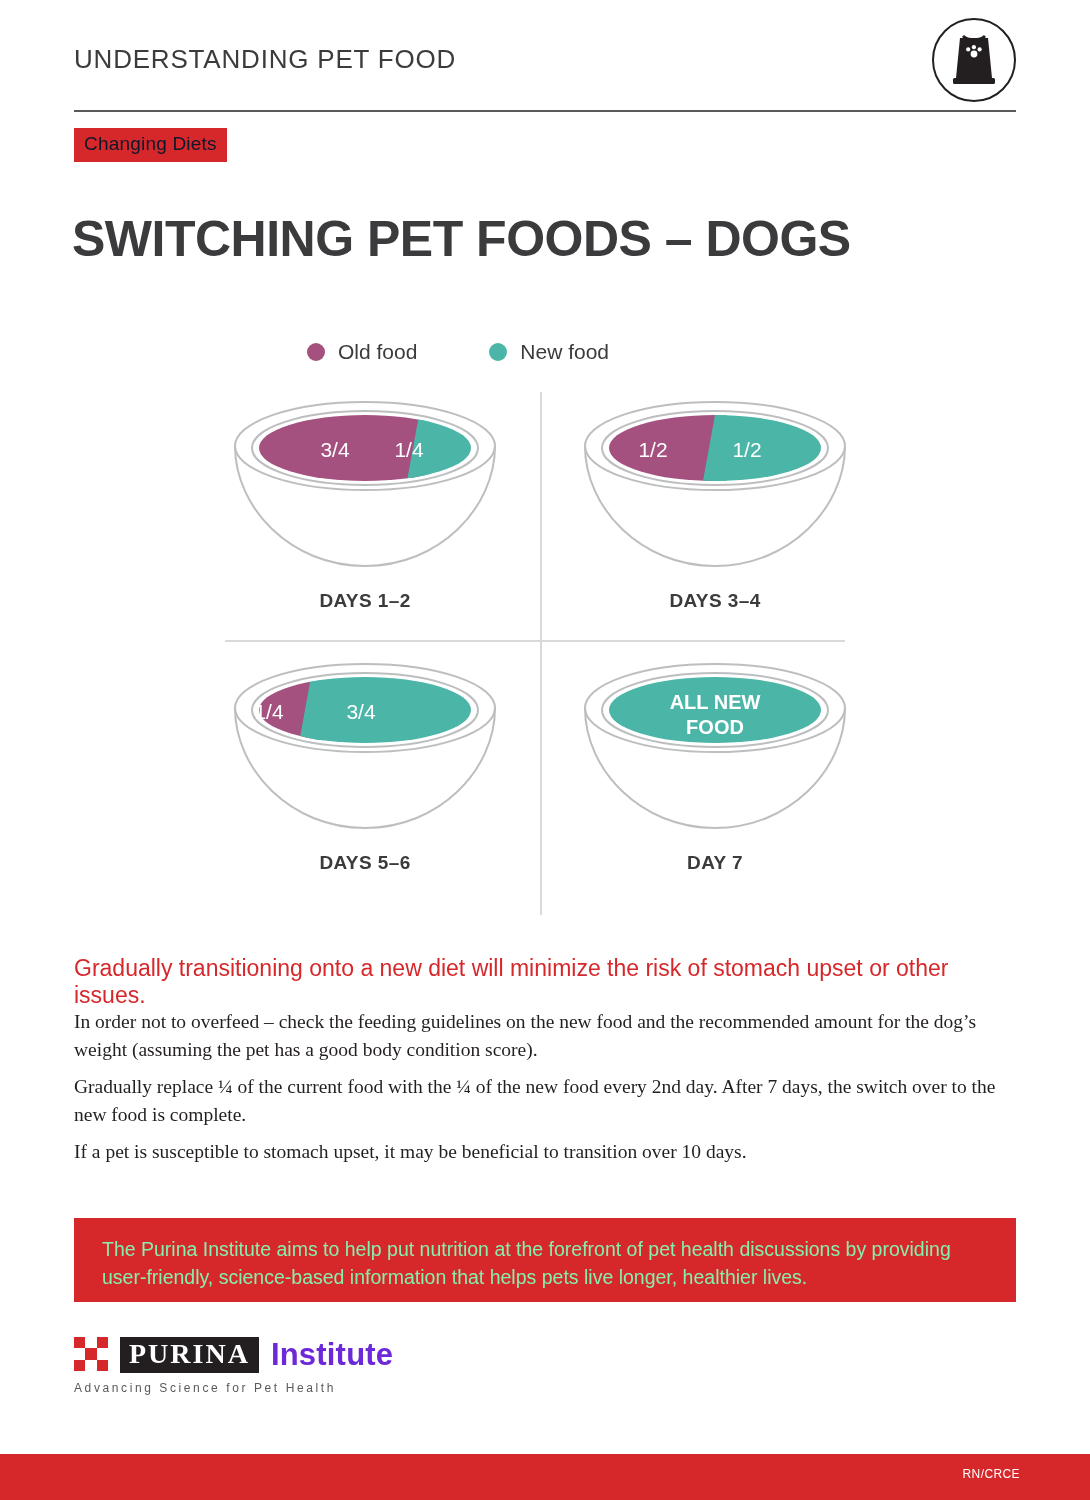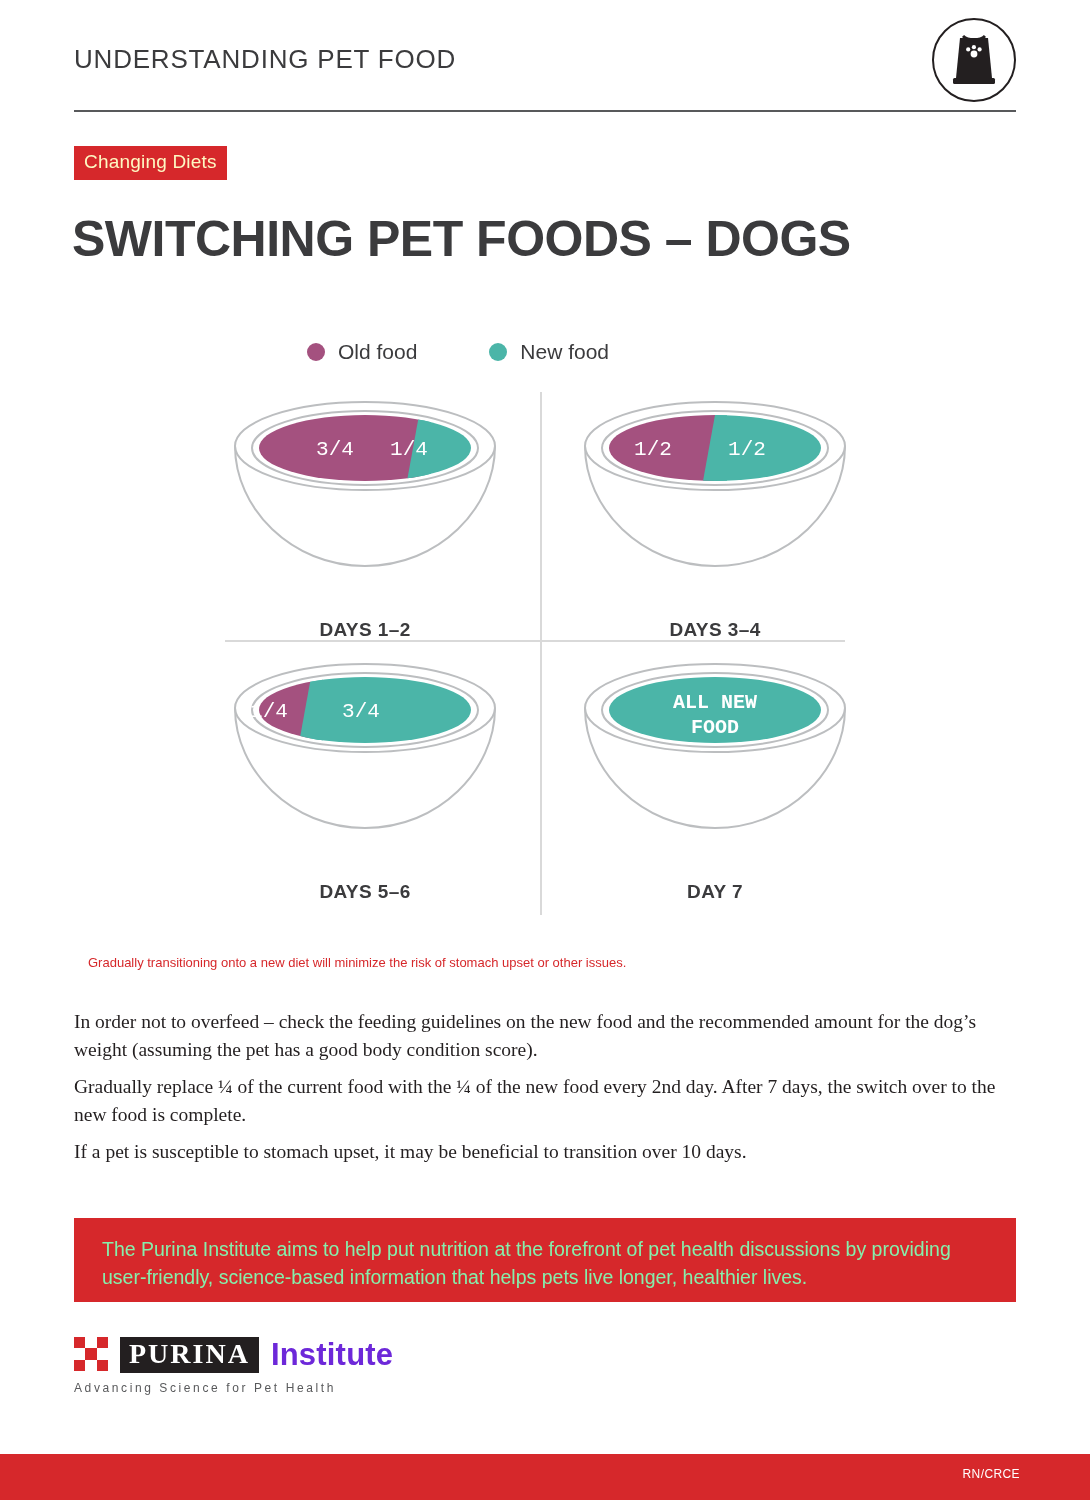--- a/index.html
+++ b/index.html
@@ -61,24 +61,24 @@
     left: 74px;
     right: 74px;
     top: 110px;
     height: 2px;
     background: #58595b;
   }
 
   
   .tag {
     position: absolute;
-    top: 146px;
+    top: 128px;
     left: 74px;
     background: #d6282b;
-    color: #fef9c3;
+    color: #0f172a;
     font-size: 19px;
     padding: 5px 10px 7px 10px;
     letter-spacing: 0.2px;
   }
 
   
   .main-title {
     position: absolute;
     top: 210px;
     left: 72px;
@@ -150,33 +150,31 @@
   .cell-2 { left: 0; top: 262px; }
   .cell-3 { left: 350px; top: 262px; }
 
   .bowl-wrap {
     position: absolute;
     left: 50%;
     top: 6px;
     transform: translateX(-50%);
     width: 268px;
     height: 172px;
-    font-family: Liberation Mono, monospace;
   }
   .day-label {
     position: absolute;
     left: 0;
     top: 198px;
     width: 350px;
     text-align: center;
     font-size: 19px;
     font-weight: bold;
     color: #3b3b3d;
     letter-spacing: 0.4px;
-    margin-top: 29px;
   }
 
   .frac {
     position: absolute;
     font-size: 21px;
     color: #ffffff;
     font-weight: 500;
     text-align: center;
     pointer-events: none;
   }
@@ -187,24 +185,24 @@
     font-weight: bold;
     text-align: center;
     line-height: 1.25;
     width: 160px;
   }
 
   
   .red-lead {
     position: absolute;
     top: 955px;
-    left: 88px;
+    left: 74px;
     right: 70px;
     color: #d6282b;
-    font-size: 13px;
+    font-size: 23px;
   }
   .body-text {
     position: absolute;
     left: 74px;
     right: 68px;
     font-family: "Liberation Serif", serif;
     font-size: 19.5px;
     color: #231f20;
     line-height: 1.42;
   }

